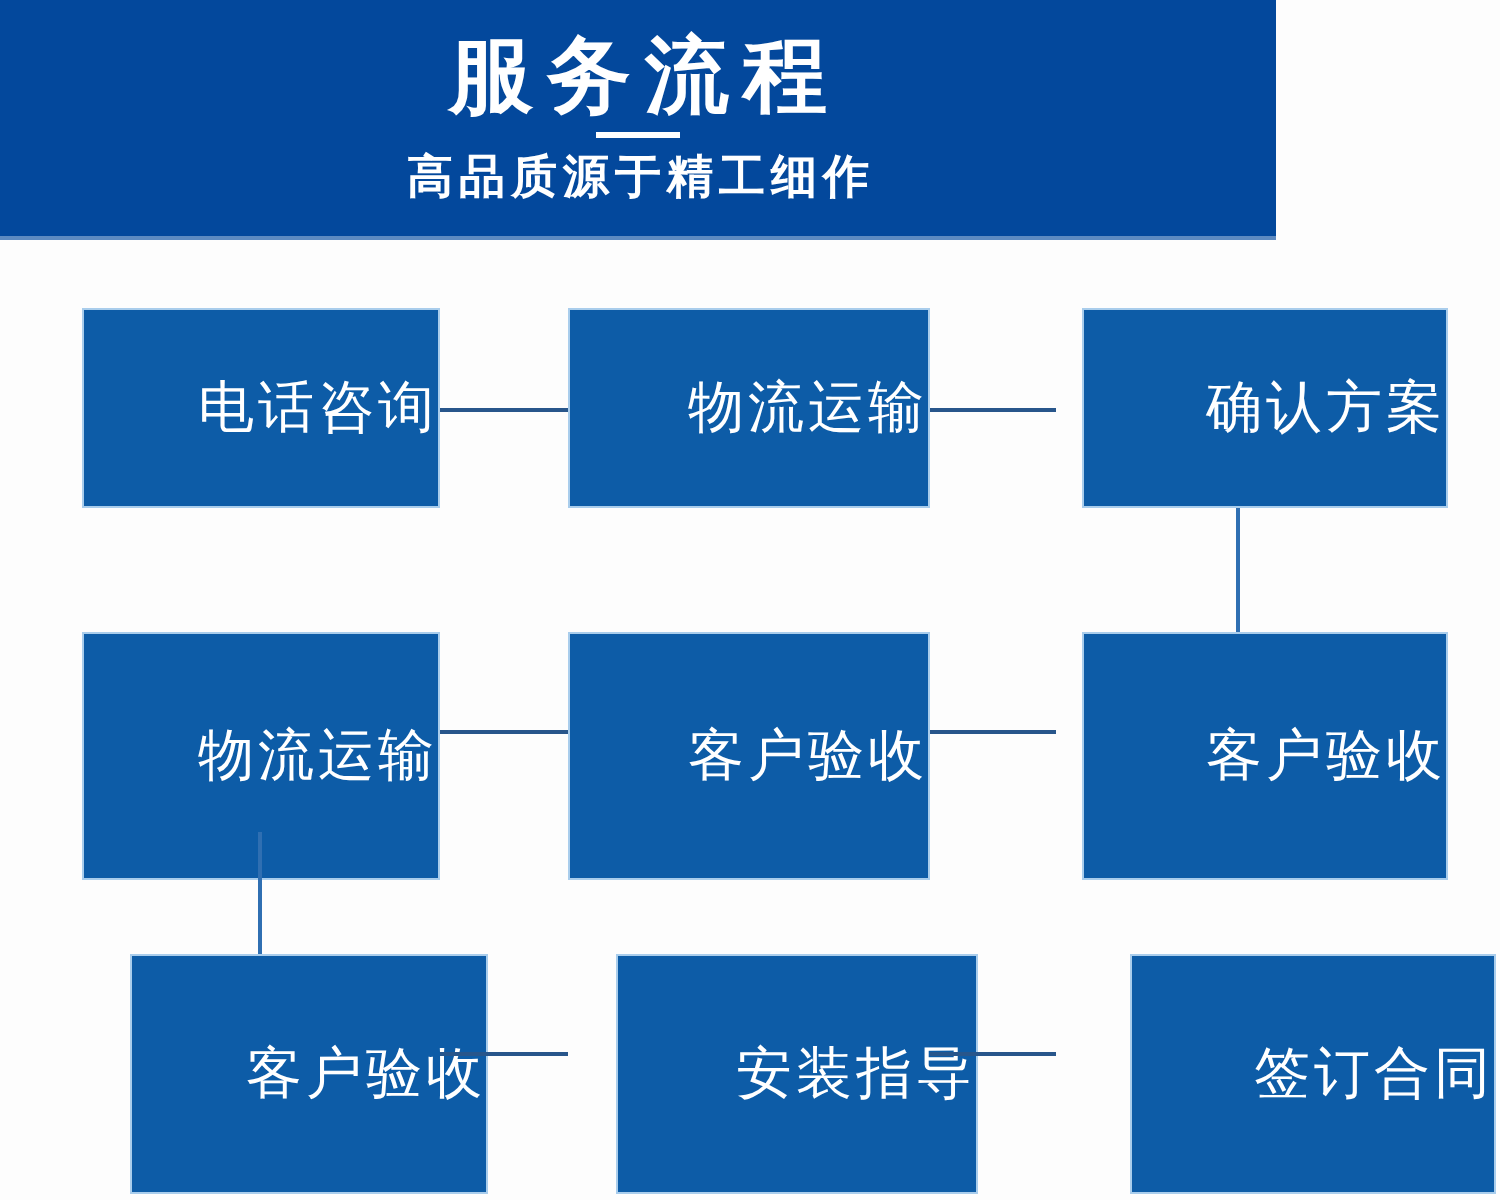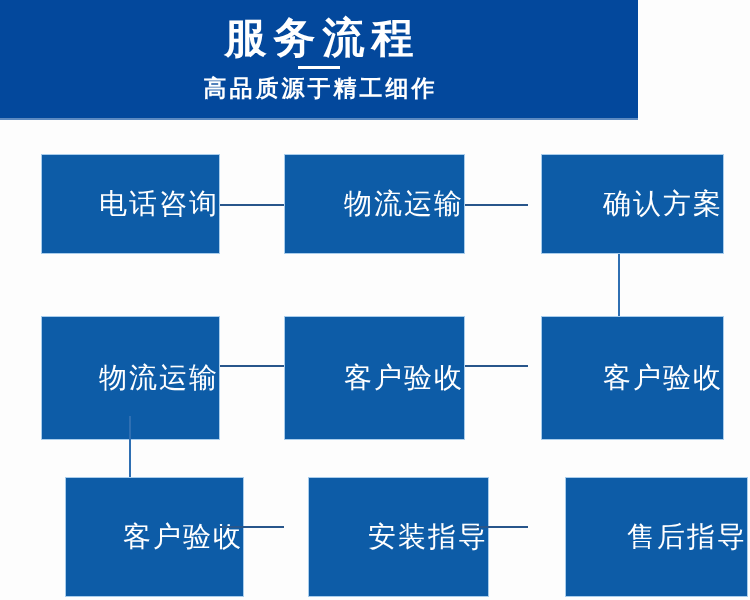--- a/index.html
+++ b/index.html
@@ -119,21 +119,21 @@
       <span>客户验收</span>
     </div>
 
     <div class="box r3 c1">
       <span>客户验收</span>
     </div>
     <div class="box r3 c2">
       <span>安装指导</span>
     </div>
     <div class="box r3 c3">
-      <span>售后指导</span>
+      <span>签订合同</span>
     </div>
 
     <div class="line h h-r1a"></div>
     <div class="line h h-r1b"></div>
     <div class="line v v-c3"></div>
     <div class="line h h-r2a"></div>
     <div class="line h h-r2b"></div>
     <div class="line v v-c1"></div>
     <div class="line h h-r3a"></div>
     <div class="line h h-r3b"></div>

